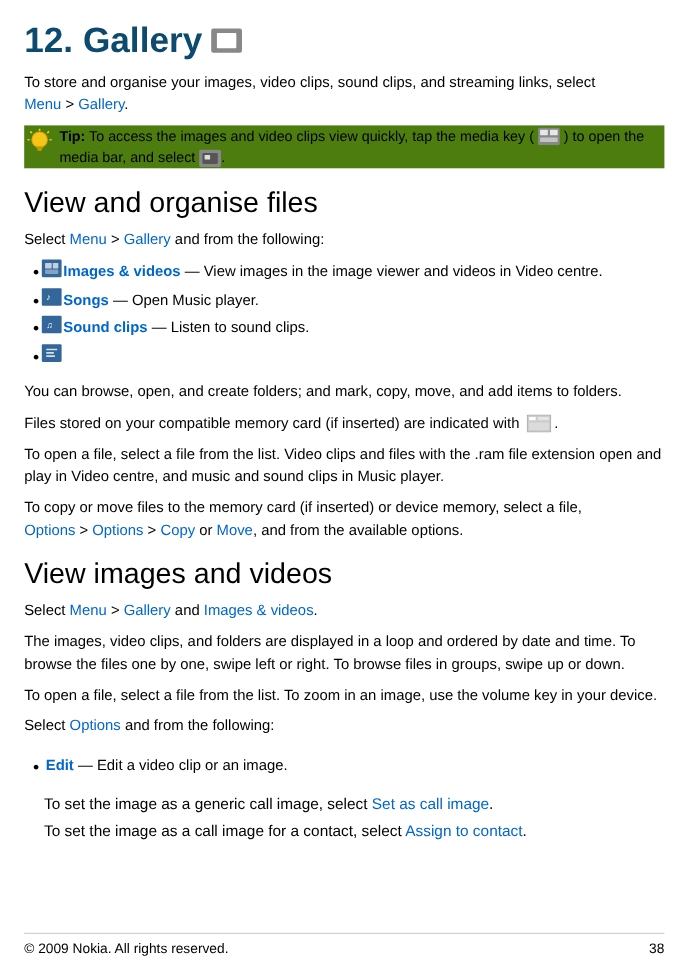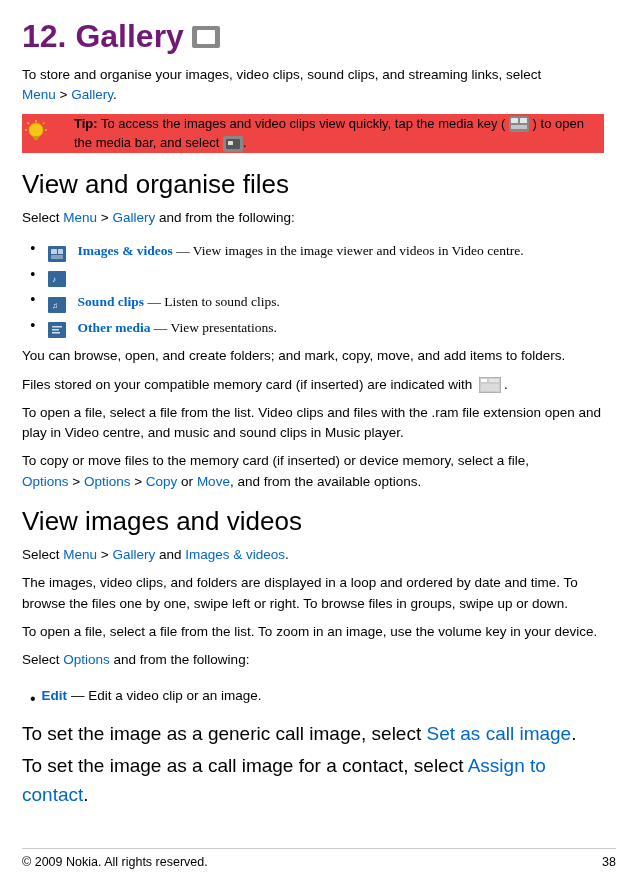--- a/index.html
+++ b/index.html
@@ -15,38 +15,38 @@
     }
     .page-header {
       display: flex;
       align-items: center;
       gap: 8px;
       margin-bottom: 10px;
     }
     .page-title {
       font-size: 32px;
       font-weight: bold;
-      color: #701a75;
+      color: #0c4a6e;
     }
     .header-icon {
       width: 28px;
       height: 22px;
       background: #888;
       border-radius: 2px;
       display: inline-flex;
       align-items: center;
       justify-content: center;
       flex-shrink: 0;
     }
     .tip-box {
       display: flex;
-      align-items: center;
-      gap: 24px;
+      align-items: flex-start;
+      gap: 4px;
       margin-bottom: 16px;
-      background: #ef4444;
+      background: #4d7c0f;
     }
     .tip-icon {
       flex-shrink: 0;
       margin-top: 2px;
     }
     .tip-text {
       font-size: 13px;
       line-height: 1.5;
     }
     .tip-text b { font-weight: bold; }
@@ -66,25 +66,24 @@
       color: #0066cc;
       font-weight: normal;
       text-decoration: none;
     }
     .bullet-list {
       list-style: none;
       margin: 4px 0 8px 8px;
     }
     .bullet-list li {
       display: flex;
-      align-items: flex-end;
-      gap: 12px;
+      align-items: flex-start;
+      gap: 2px;
       font-size: 13.5px;
       line-height: 1.6;
-      font-family: Liberation Serif, serif;
     }
     .bullet-list li::before {
       content: "•";
       font-size: 16px;
       flex-shrink: 0;
     }
     .item-icon {
       width: 18px;
       height: 16px;
       background: #888;
@@ -99,21 +98,21 @@
       font-weight: bold;
     }
     .item-desc {
       color: #000;
       font-weight: normal;
     }
     .footer {
       position: absolute;
       bottom: 14px;
       left: 22px;
-      right: 10px;
+      right: 22px;
       display: flex;
       justify-content: space-between;
       font-size: 12.5px;
       color: #000;
       border-top: 1px solid #ccc;
       padding-top: 6px;
     }
     .sub-list {
       list-style: none;
       margin: 15px 0 8px 8px;
@@ -126,23 +125,24 @@
       line-height: 1.6;
       margin-bottom: 2px;
     }
     .sub-list li::before {
       content: "•";
       font-size: 16px;
       flex-shrink: 0;
       margin-top: 1px;
     }
     .indent-text {
-      font-size: 19px;
+      font-size: 14px;
       line-height: 1.5;
       margin-bottom: 4px;
+      margin-left: 18px;
     }
   </style>
 </head>
 <body>
 
 <div class="page-header">
   <span class="page-title">12.  Gallery</span>
   <span class="header-icon">
     <svg width="18" height="14" viewBox="0 0 18 14">
       <rect x="0" y="0" width="18" height="14" rx="1" fill="#fff" stroke="#fff" stroke-width="0"></rect>
@@ -215,20 +215,24 @@
       <span class="item-desc"> — View images in the image viewer and videos in Video centre.</span>
     </span>
   </li>
   <li>
     <span class="item-icon" style="background:#336699;">
       <svg width="14" height="12" viewBox="0 0 14 12">
         <rect x="0" y="0" width="14" height="12" rx="1" fill="#336699"></rect>
         <text x="2" y="9" font-size="8" fill="#fff">♪</text>
       </svg>
     </span>
+    <span>
+      <span class="item-label">Songs</span>
+      <span class="item-desc"> — Open Music player.</span>
+    </span>
   </li>
   <li>
     <span class="item-icon" style="background:#336699;">
       <svg width="14" height="12" viewBox="0 0 14 12">
         <rect x="0" y="0" width="14" height="12" rx="1" fill="#336699"></rect>
         <text x="2" y="9" font-size="8" fill="#fff">♫</text>
       </svg>
     </span>
     <span>
       <span class="item-label">Sound clips</span>
@@ -236,24 +240,20 @@
     </span>
   </li>
   <li>
     <span class="item-icon" style="background:#336699;">
       <svg width="14" height="12" viewBox="0 0 14 12">
         <rect x="0" y="0" width="14" height="12" rx="1" fill="#336699"></rect>
         <rect x="2" y="2" width="10" height="1.5" rx="0.3" fill="#fff" opacity="0.8"></rect>
         <rect x="2" y="5" width="7" height="1.5" rx="0.3" fill="#fff" opacity="0.8"></rect>
         <rect x="2" y="8" width="8" height="1.5" rx="0.3" fill="#fff" opacity="0.8"></rect>
       </svg>
-    </span>
-    <span>
-      <span class="item-label">Other media</span>
-      <span class="item-desc"> — View presentations.</span>
     </span>
   </li>
 </ul>
 
 <p class="body-text">
   You can browse, open, and create folders; and mark, copy, move, and add items to folders.
 </p>
 <p class="body-text">
   Files stored on your compatible memory card (if inserted) are indicated with
   <span style="display:inline-flex;align-items:center;vertical-align:middle;margin:0 3px;">

